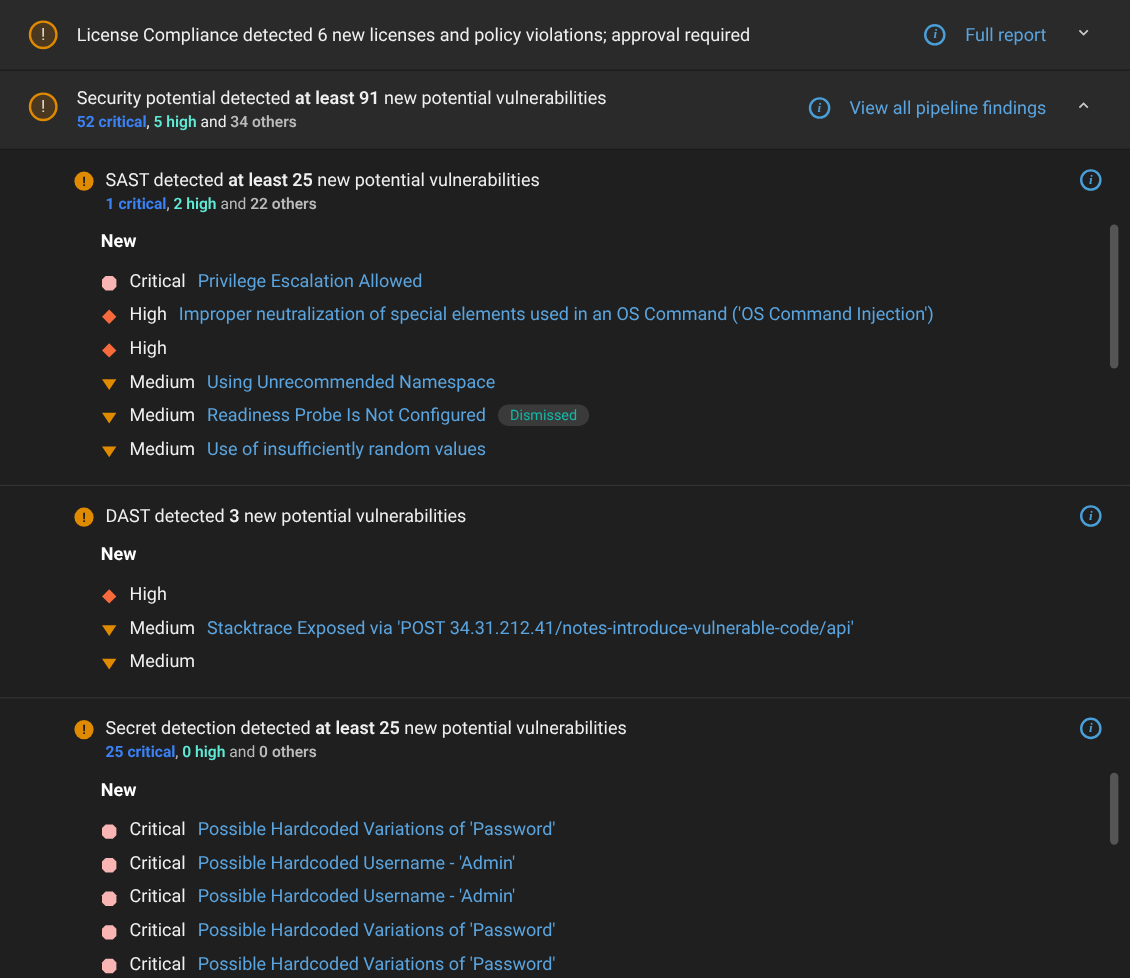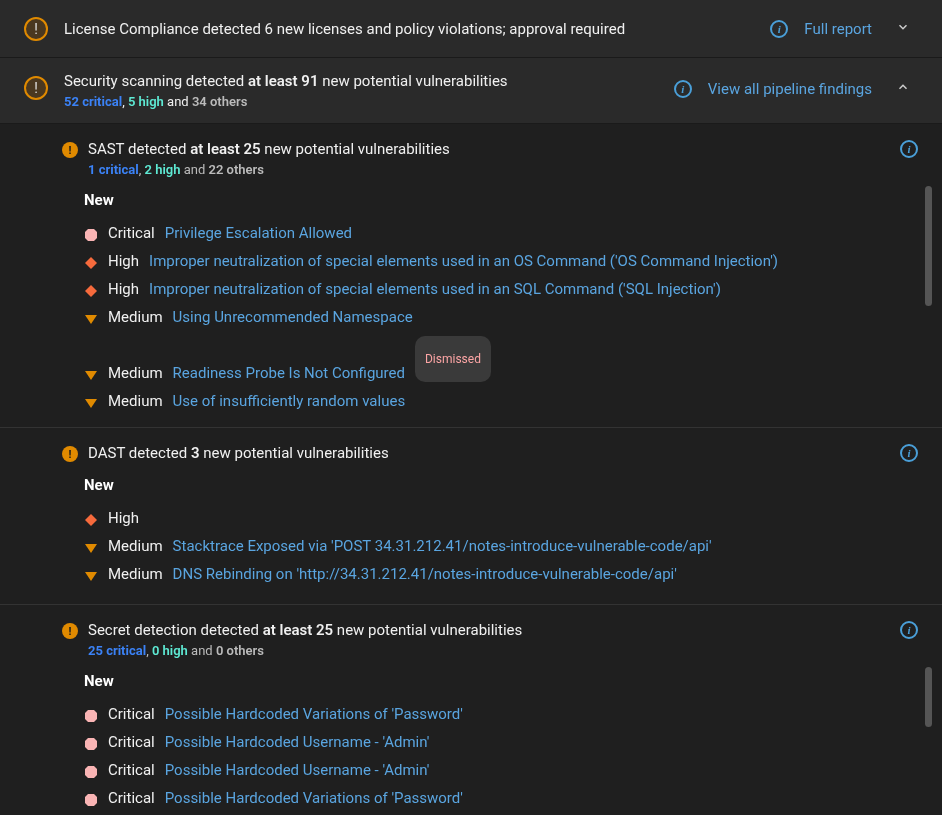--- a/index.html
+++ b/index.html
@@ -22,21 +22,21 @@
 .warn-icon { width: 16px; height: 16px; border-radius: 50%; background: #e08a00; color: #1a1a1a; display: flex; align-items: center; justify-content: center; font-weight: bold; font-size: 11px; margin-right: 10px; flex-shrink: 0; margin-top: 2px; }
 .section-title { flex: 1; color: #f0f0f0; font-size: 15px; }
 .section-title .stats { font-size: 13px; margin-top: 4px; color: #bbb; }
 .section-info-icon { width: 18px; height: 18px; border: 2px solid #4a9fd8; border-radius: 50%; display: flex; align-items: center; justify-content: center; color: #4a9fd8; font-size: 11px; font-weight: bold; font-style: italic; font-family: serif; cursor: pointer; }
 .findings-block { margin-left: 84px; margin-top: 14px; margin-right: 30px; position: relative; max-height: 220px; overflow: hidden; }
 .new-label { font-weight: 700; color: #ffffff; margin-bottom: 10px; font-size: 15px; }
 .finding-item { display: flex; align-items: flex-end; gap: 10px; padding: 5px 0; }
 .sev-icon { width: 14px; height: 14px; flex-shrink: 0; display: flex; align-items: center; justify-content: center; }
 .sev-label { color: #f0f0f0; font-size: 15px; }
 .finding-link { color: #5aa5e0; font-size: 15px; cursor: pointer; }
-.badge { background: #3a3a3a; color: #fca5a5; padding: 16px 10px; border-radius: 10px; font-size: 12px; }
+.badge { background: #3a3a3a; color: #14b8a6; padding: 2px 10px; border-radius: 10px; font-size: 12px; }
 .fake-scroll { position: absolute; right: 10px; width: 7px; background: #555; border-radius: 4px; }
 .bold { font-weight: 600; margin-top: 44px; }
 </style>
 </head>
 <body>
 
 <div class="panel-header">
   <div class="circle-icon orange">
       <span class="orange-inner">!</span>
     </div>
@@ -51,21 +51,21 @@
     </span>
   </div>
 </div>
 
 <div class="panel-header security">
   <div class="circle-icon orange" style="margin-top:4px;">
       <span class="orange-inner">!</span>
     </div>
   <div class="header-text">
     <div>
-      <span>Security scanning detected </span><span class="bold">at least 91</span><span> new potential vulnerabilities</span>
+      <span>Security potential detected </span><span class="bold">at least 91</span><span> new potential vulnerabilities</span>
     </div>
     <div class="sub">
       <span class="critical-text">52 critical</span><span>, </span><span class="high-text">5 high</span><span> and </span><span class="others-text bold">34 others</span>
     </div>
   </div>
   <div class="action-area" style="margin-top:4px;">
     <div class="info-icon">i</div>
     <span class="link-action">View all pipeline findings</span>
     <span class="chevron">
       <svg width="14" height="14" viewBox="0 0 24 24" fill="none" stroke="#ccc" stroke-width="2.5">
@@ -106,21 +106,20 @@
           <span class="sev-label">High</span>
           <span class="finding-link">Improper neutralization of special elements used in an OS Command ('OS Command Injection')</span>
         </div>
         <div class="finding-item">
           <span class="sev-icon">
             <svg width="14" height="14" viewBox="0 0 14 14">
               <polygon points="7,1 13,7 7,13 1,7" fill="#f66a3c"></polygon>
             </svg>
           </span>
           <span class="sev-label">High</span>
-          <span class="finding-link">Improper neutralization of special elements used in an SQL Command ('SQL Injection')</span>
         </div>
         <div class="finding-item">
           <span class="sev-icon">
             <svg width="14" height="14" viewBox="0 0 14 14">
               <polygon points="1,3 13,3 7,12" fill="#e08a00"></polygon>
             </svg>
           </span>
           <span class="sev-label">Medium</span>
           <span class="finding-link">Using Unrecommended Namespace</span>
         </div>
@@ -172,21 +171,20 @@
           <span class="sev-label">Medium</span>
           <span class="finding-link">Stacktrace Exposed via 'POST 34.31.212.41/notes-introduce-vulnerable-code/api'</span>
         </div>
         <div class="finding-item">
           <span class="sev-icon">
             <svg width="14" height="14" viewBox="0 0 14 14">
               <polygon points="1,3 13,3 7,12" fill="#e08a00"></polygon>
             </svg>
           </span>
           <span class="sev-label">Medium</span>
-          <span class="finding-link">DNS Rebinding on 'http://34.31.212.41/notes-introduce-vulnerable-code/api'</span>
         </div>
       </div>
     </div>
     <div class="section">
       <div class="section-header">
         <div class="warn-icon">!</div>
         <div class="section-title">
           <div><span>Secret detection detected </span><span class="bold">at least 25</span><span> new potential vulnerabilities</span></div>
           <div class="stats"><span class="critical-text">25 critical</span>, <span class="high-text">0 high</span> and <span class="others-text bold">0 others</span></div>
         </div>

